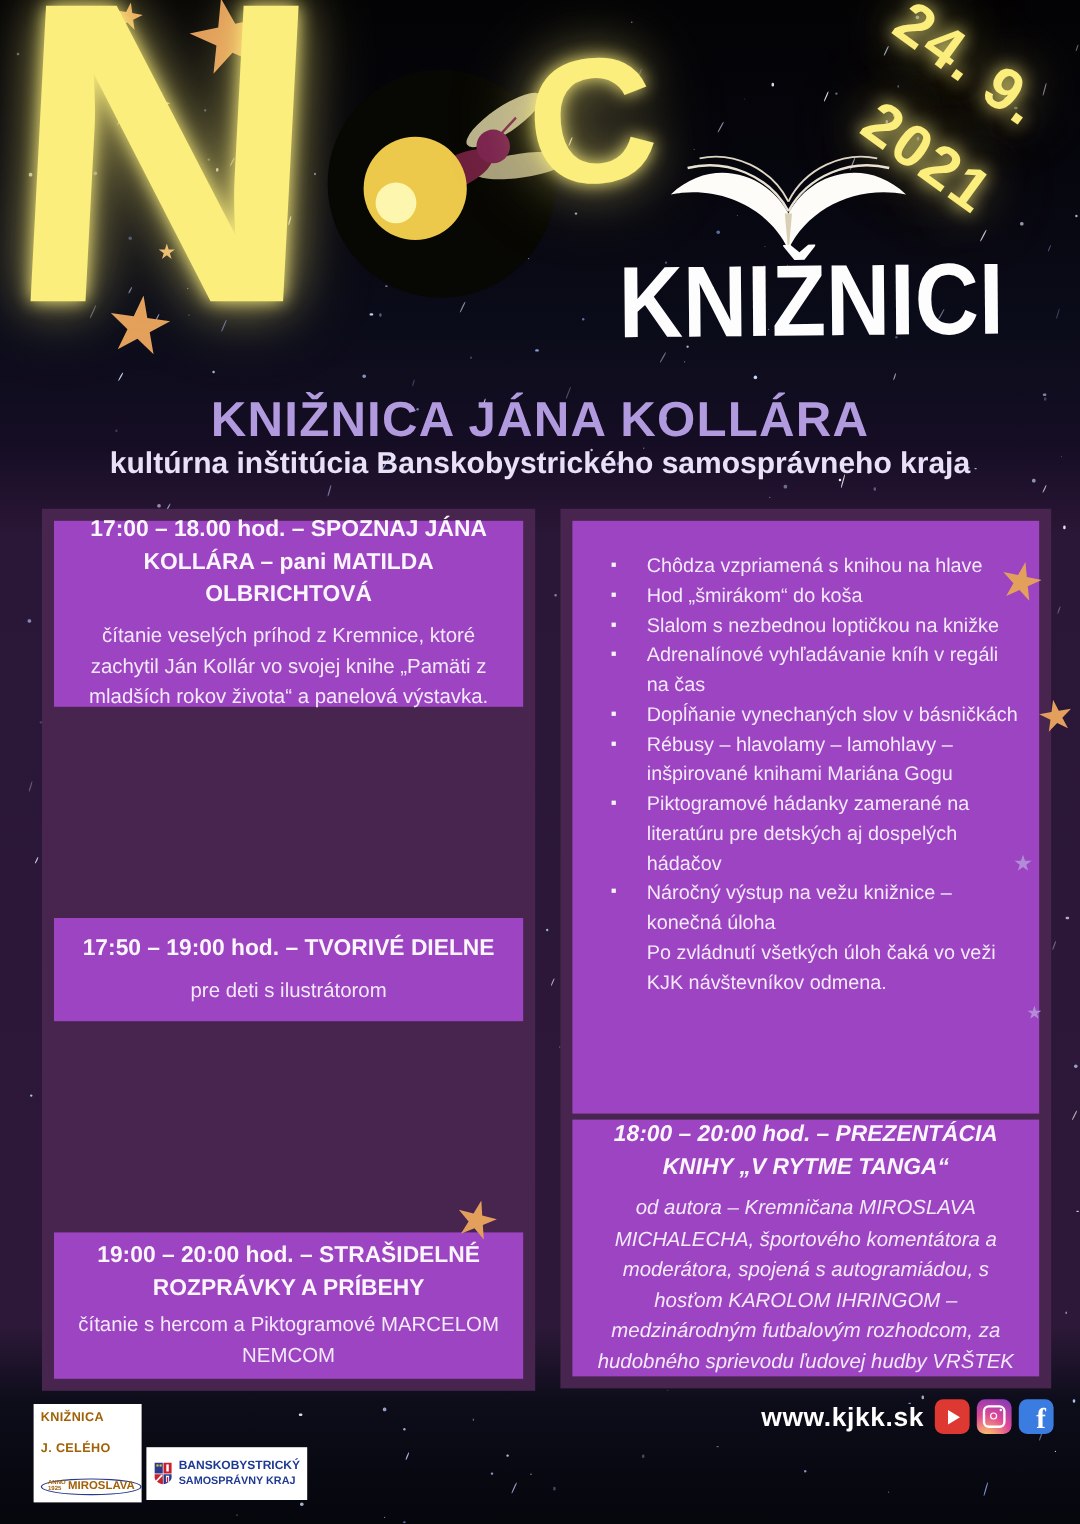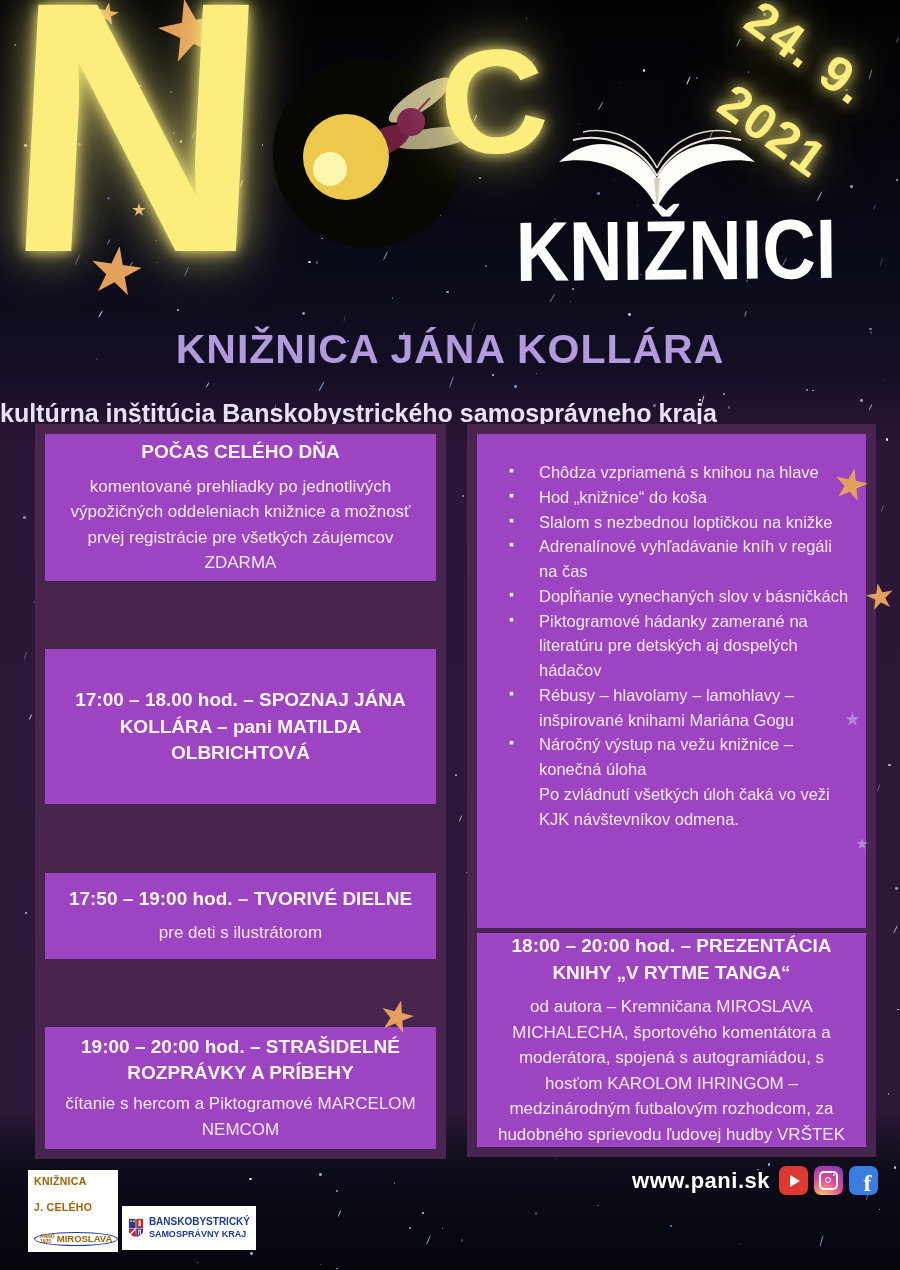--- a/index.html
+++ b/index.html
@@ -32,22 +32,22 @@
   .kniznici{
     left:462px;top:214px;width:428px;text-align:center;
     font-size:74px;font-weight:800;color:#fdfdfd;line-height:1;
     transform:scaleY(1.14) rotate(-.5deg);letter-spacing:0px;
   }
   .library-name{
     left:0;top:326px;width:100%;text-align:center;
     font-size:41px;font-weight:700;color:#b29ade;letter-spacing:1px;
   }
   .poster-subtitle{
-    left:0;top:372px;width:100%;text-align:left;
-    font-size:25px;font-weight:600;color:#e9e1f5;margin-top:27px;
+    left:0;top:372px;width:100%;text-align:center;
+    font-size:25px;font-weight:600;color:#e9e1f5;
   }
   
   .panel{
     position:absolute;z-index:2;background:#47254f;
     display:flex;flex-direction:column;justify-content:space-between;
     padding:10px;box-sizing:border-box;
   }
   .panel-left{left:35px;top:424px;width:411px;height:735px;}
   .panel-right{left:467px;top:424px;width:409px;height:733px;}
   .event-box{
@@ -490,52 +490,49 @@
     <path d="M104,60 C120,30 156,16 188,24" fill="none" stroke="#e9e2d2" stroke-width="2"></path>
     <path d="M104,52 C118,24 150,10 178,16" fill="none" stroke="#ded6c4" stroke-width="1.6"></path>
     <path d="M101,62 L104,95 L107,62 Z" fill="#d8cfb6"></path>
   </svg>
 
   <div class="hdr kniznici">KNIŽNICI</div>
   <div class="hdr library-name">KNIŽNICA JÁNA KOLLÁRA</div>
   <div class="hdr poster-subtitle">kultúrna inštitúcia Banskobystrického samosprávneho kraja</div>
 
   <div class="panel panel-left">
-    <div class="event-box" style="height:147px;">
-      <div class="event-title">POČAS CELÉHO DŇA</div>
-      <div class="event-body">komentované prehliadky po jednotlivých výpožičných oddeleniach knižnice a možnosť prvej registrácie pre všetkých záujemcov ZDARMA</div>
-    </div>
     <div class="event-box" style="height:155px;">
       <div class="event-title">17:00 – 18.00 hod. – SPOZNAJ JÁNA KOLLÁRA – pani MATILDA OLBRICHTOVÁ</div>
+      <div class="event-body">čítanie veselých príhod z Kremnice, ktoré zachytil Ján Kollár vo svojej knihe „Pamäti z mladších rokov života“ a panelová výstavka.</div>
     </div>
     <div class="event-box" style="height:86px;">
       <div class="event-title">17:50 – 19:00 hod. – TVORIVÉ DIELNE</div>
       <div class="event-body">pre deti s ilustrátorom</div>
     </div>
     <div class="event-box tight" style="height:122px;">
       <div class="event-title">19:00 – 20:00 hod. – STRAŠIDELNÉ ROZPRÁVKY A PRÍBEHY</div>
       <div class="event-body">čítanie s hercom a Piktogramové MARCELOM NEMCOM</div>
     </div>
   </div>
 
   <div class="panel panel-right">
     <div class="event-box walk-box" style="height:494px;">
       <ul class="walk-list">
         <li class="bulleted">Chôdza vzpriamená s knihou na hlave</li>
-        <li class="bulleted">Hod „knižnice“ do koša</li>
+        <li class="bulleted">Hod „šmirákom“ do koša</li>
         <li class="bulleted">Slalom s nezbednou loptičkou na knižke</li>
         <li class="bulleted">Adrenalínové vyhľadávanie kníh v regáli na čas</li>
         <li class="bulleted">Dopĺňanie vynechaných slov v básničkách</li>
+        <li class="bulleted">Rébusy – hlavolamy – lamohlavy – inšpirované knihami Mariána Gogu</li>
         <li class="bulleted">Piktogramové hádanky zamerané na literatúru pre detských aj dospelých hádačov</li>
-        <li class="bulleted">Rébusy – hlavolamy – lamohlavy – inšpirované knihami Mariána Gogu</li>
         <li class="bulleted">Náročný výstup na vežu knižnice – konečná úloha</li>
         <li>Po zvládnutí všetkých úloh čaká vo veži KJK návštevníkov odmena.</li>
       </ul>
     </div>
-    <div class="event-box" style="height:214px;">
+    <div class="event-box" style="height:214px;font-style:italic;">
       <div class="event-title">18:00 – 20:00 hod. – PREZENTÁCIA KNIHY „V RYTME TANGA“</div>
       <div class="event-body">od autora – Kremničana MIROSLAVA MICHALECHA, športového komentátora a moderátora, spojená s autogramiádou, s hosťom KAROLOM IHRINGOM – medzinárodným futbalovým rozhodcom, za hudobného sprievodu ľudovej hudby VRŠTEK</div>
     </div>
   </div>
 
   <div class="footer-el lib-logo">
     <svg width="34" height="72" viewBox="0 0 34 72">
       <path fill="#2a3b8f" d="M17,1 L22,12 L22,18 L26,18 L26,14 L30,14 L30,18 L33,18 L33,46 L1,46 L1,18 L4,14 L8,14 L8,18 L12,18 L12,12 Z"></path>
       <circle cx="13" cy="33" r="6" fill="#fff"></circle>
       <path fill="#2a3b8f" d="M1,48 L14,48 L14,71 L1,71 Z"></path>
@@ -567,21 +564,21 @@
       <path d="M2,30 L12,19" stroke="#fff" stroke-width="2.5"></path>
       <rect x="17.5" y="20" width="4.5" height="9" fill="#fff"></rect>
       <rect x="18.7" y="22" width="2" height="7" fill="#c8202f"></rect>
     </svg>
     <div class="region-text">
       <span class="region-line1">BANSKOBYSTRICKÝ</span>
       <span class="region-line2">SAMOSPRÁVNY KRAJ</span>
     </div>
   </div>
 
-  <div class="footer-el website">www.pani.sk</div>
+  <div class="footer-el website">www.kjkk.sk</div>
   <div class="footer-el social soc-yt">
       <span class="yt-play"></span>
     </div>
   <div class="footer-el social soc-ig">
       <span class="ig-lens"></span>
     </div>
   <div class="footer-el social soc-fb">
       <span>f</span>
     </div>
 </div>

